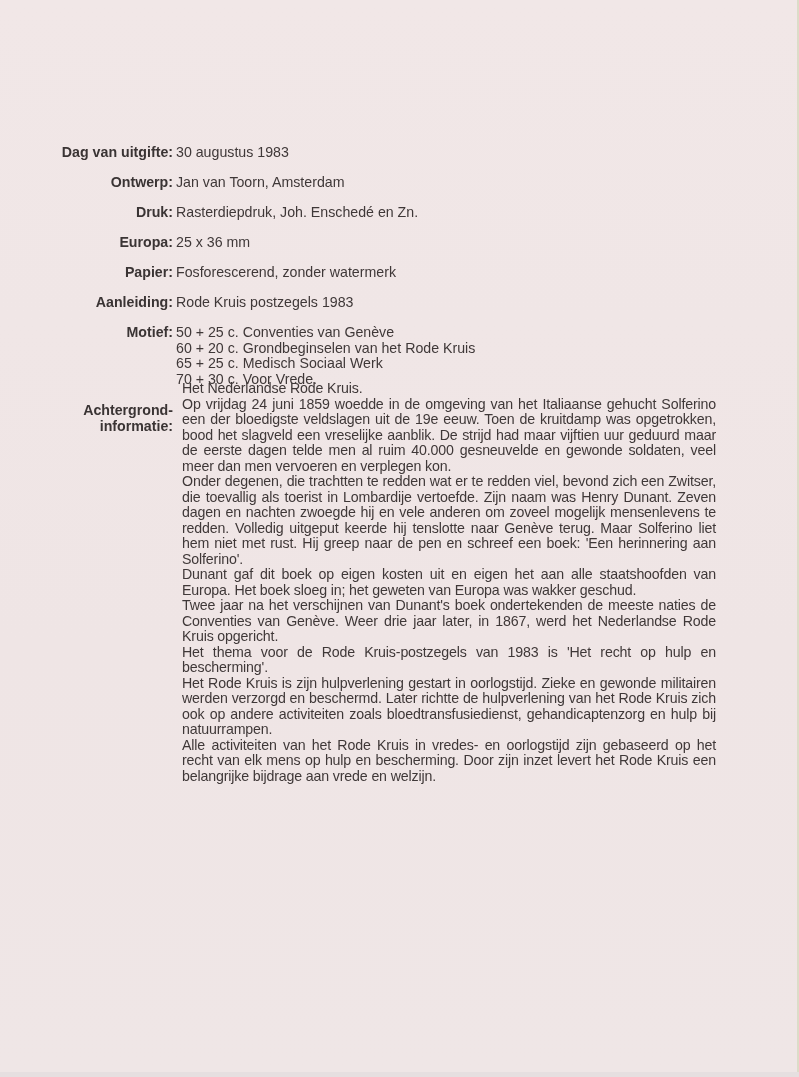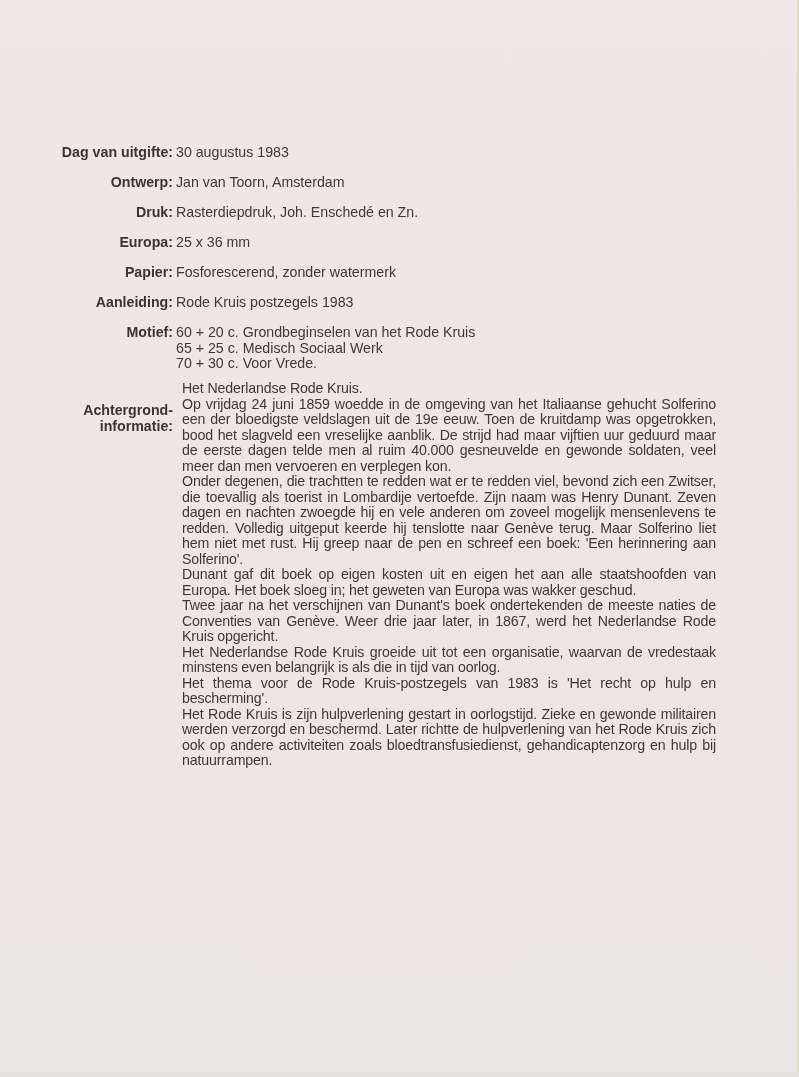--- a/index.html
+++ b/index.html
@@ -113,38 +113,39 @@
   </div>
 
   <div class="field" style="top:295px;">
     <span class="label">Aanleiding:</span>
     <span class="value">Rode Kruis postzegels 1983</span>
   </div>
 
   <div class="field" style="top:325px;">
     <span class="label">Motief:</span>
     <div class="value value-lines">
+      <div>50 + 25 c. Conventies van Genève</div>
       <div>60 + 20 c. Grondbeginselen van het Rode Kruis</div>
       <div>65 + 25 c. Medisch Sociaal Werk</div>
       <div>70 + 30 c. Voor Vrede.</div>
     </div>
   </div>
 
   <div class="field" style="top:403px;">
     <div class="label label-multi">
       <div>Achtergrond-</div>
       <div>informatie:</div>
     </div>
   </div>
 
   <div class="body-text" style="top:381px;">
     <p>Het Nederlandse Rode Kruis.</p>
     <p>Op vrijdag 24 juni 1859 woedde in de omgeving van het Italiaanse gehucht Solferino een der bloedigste veldslagen uit de 19e eeuw. Toen de kruitdamp was opgetrokken, bood het slagveld een vreselijke aanblik. De strijd had maar vijftien uur geduurd maar de eerste dagen telde men al ruim 40.000 gesneuvelde en gewonde soldaten, veel meer dan men vervoeren en verplegen kon.</p>
     <p>Onder degenen, die trachtten te redden wat er te redden viel, bevond zich een Zwitser, die toevallig als toerist in Lombardije vertoefde. Zijn naam was Henry Dunant. Zeven dagen en nachten zwoegde hij en vele anderen om zoveel mogelijk mensenlevens te redden. Volledig uitgeput keerde hij tenslotte naar Genève terug. Maar Solferino liet hem niet met rust. Hij greep naar de pen en schreef een boek: 'Een herinnering aan Solferino'.</p>
     <p>Dunant gaf dit boek op eigen kosten uit en eigen het aan alle staatshoofden van Europa. Het boek sloeg in; het geweten van Europa was wakker geschud.</p>
     <p>Twee jaar na het verschijnen van Dunant's boek ondertekenden de meeste naties de Conventies van Genève. Weer drie jaar later, in 1867, werd het Nederlandse Rode Kruis opgericht.</p>
-    <p>Het Nederlandse Rode Kruis groeide uit tot een organisatie, waarvan de vredestaak minstens even belangrijk is als die in tijd van oorlog.</p>
     <p>Het thema voor de Rode Kruis-postzegels van 1983 is 'Het recht op hulp en bescherming'.</p>
     <p>Het Rode Kruis is zijn hulpverlening gestart in oorlogstijd. Zieke en gewonde militairen werden verzorgd en beschermd. Later richtte de hulpverlening van het Rode Kruis zich ook op andere activiteiten zoals bloedtransfusiedienst, gehandicaptenzorg en hulp bij natuurrampen.</p>
+    <p>Alle activiteiten van het Rode Kruis in vredes- en oorlogstijd zijn gebaseerd op het recht van elk mens op hulp en bescherming. Door zijn inzet levert het Rode Kruis een belangrijke bijdrage aan vrede en welzijn.</p>
   </div>
 
 </div>
 <div class="page-edge-bottom"></div>
 
 </body></html>

